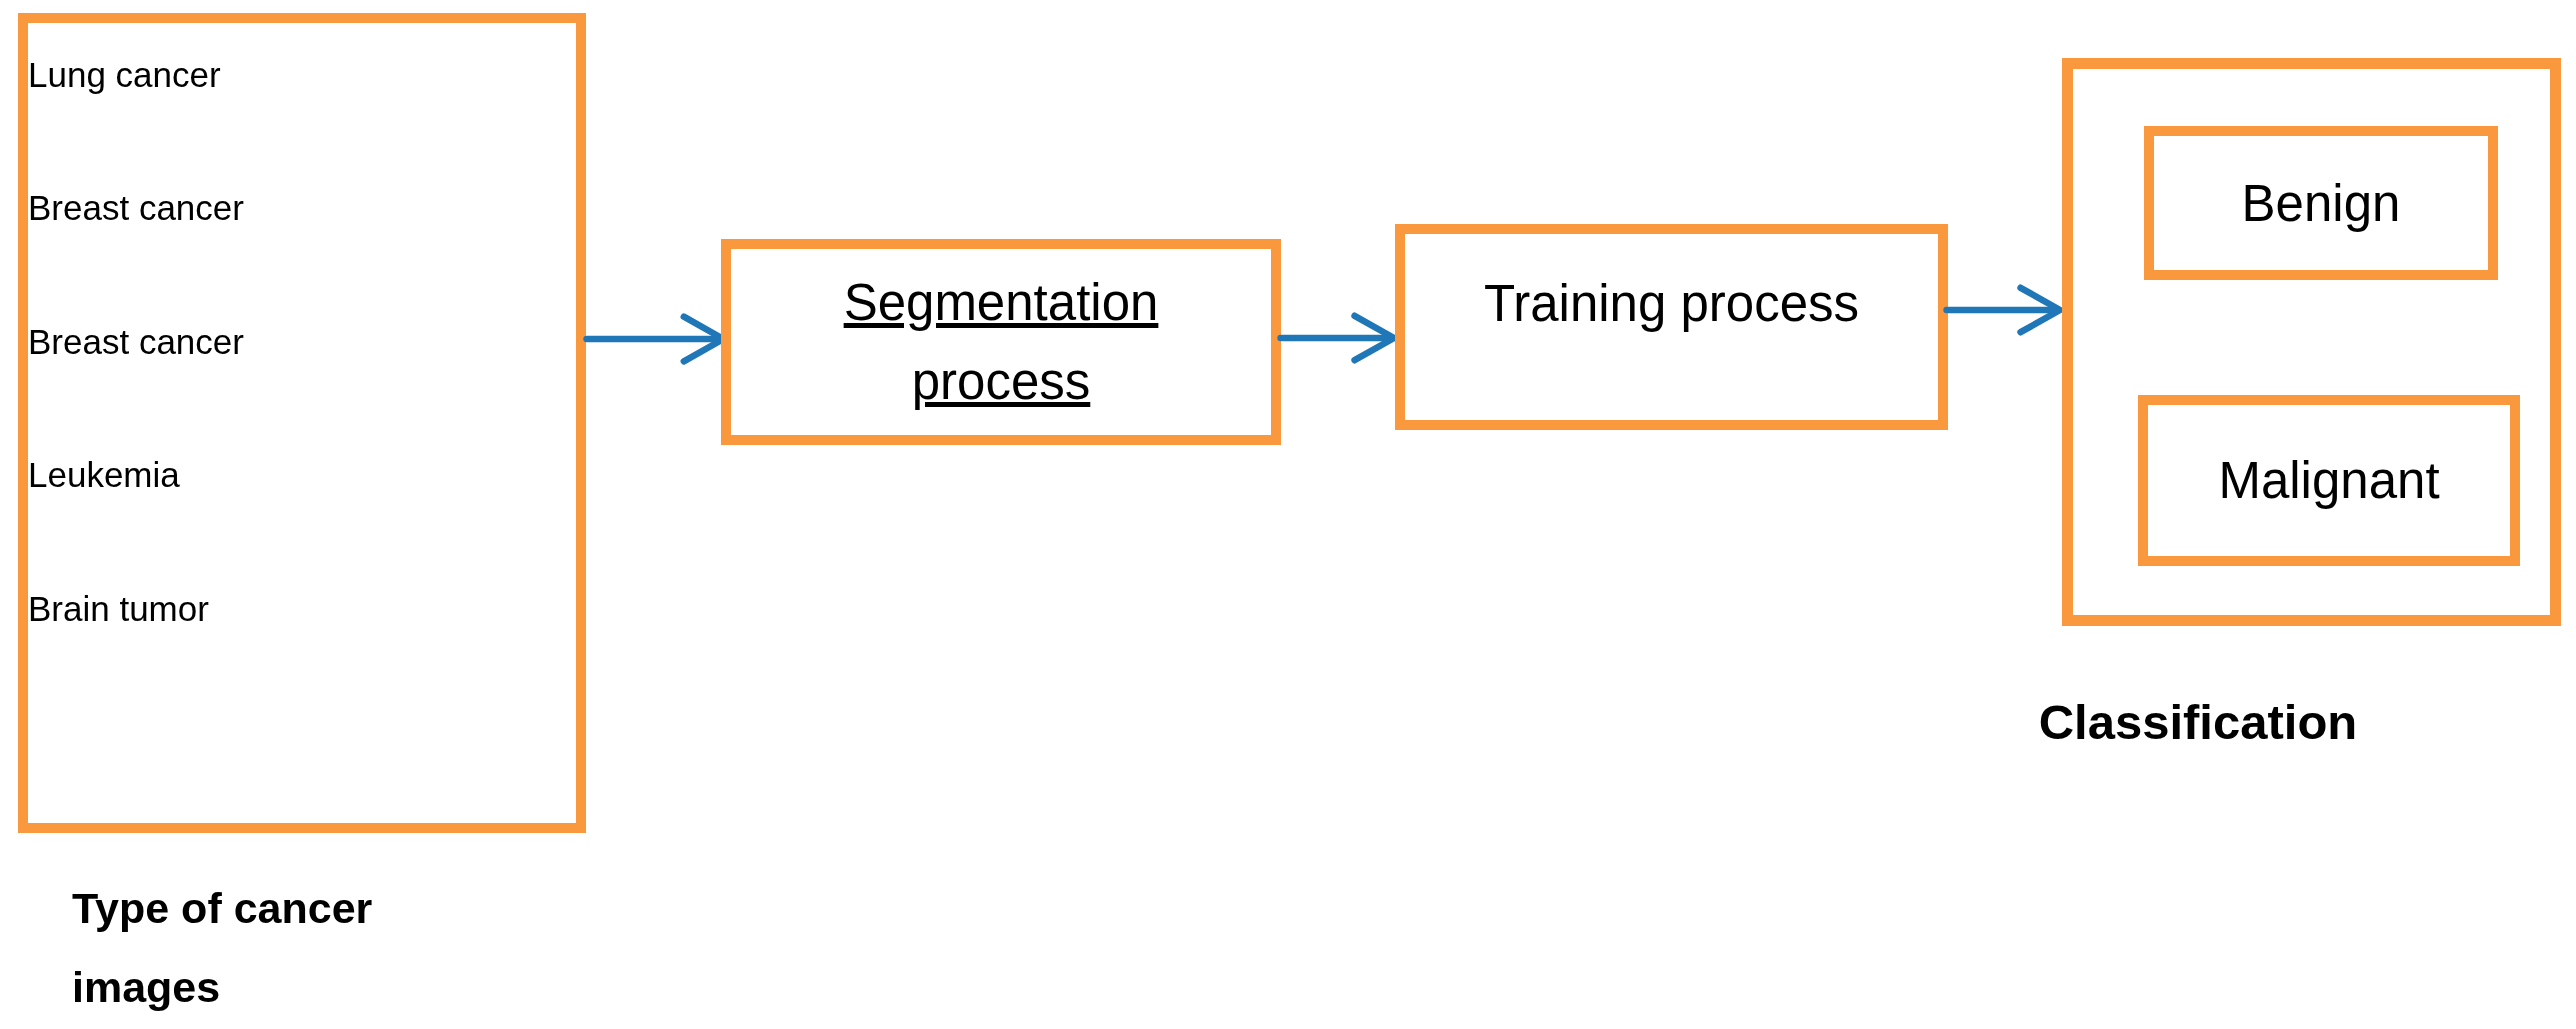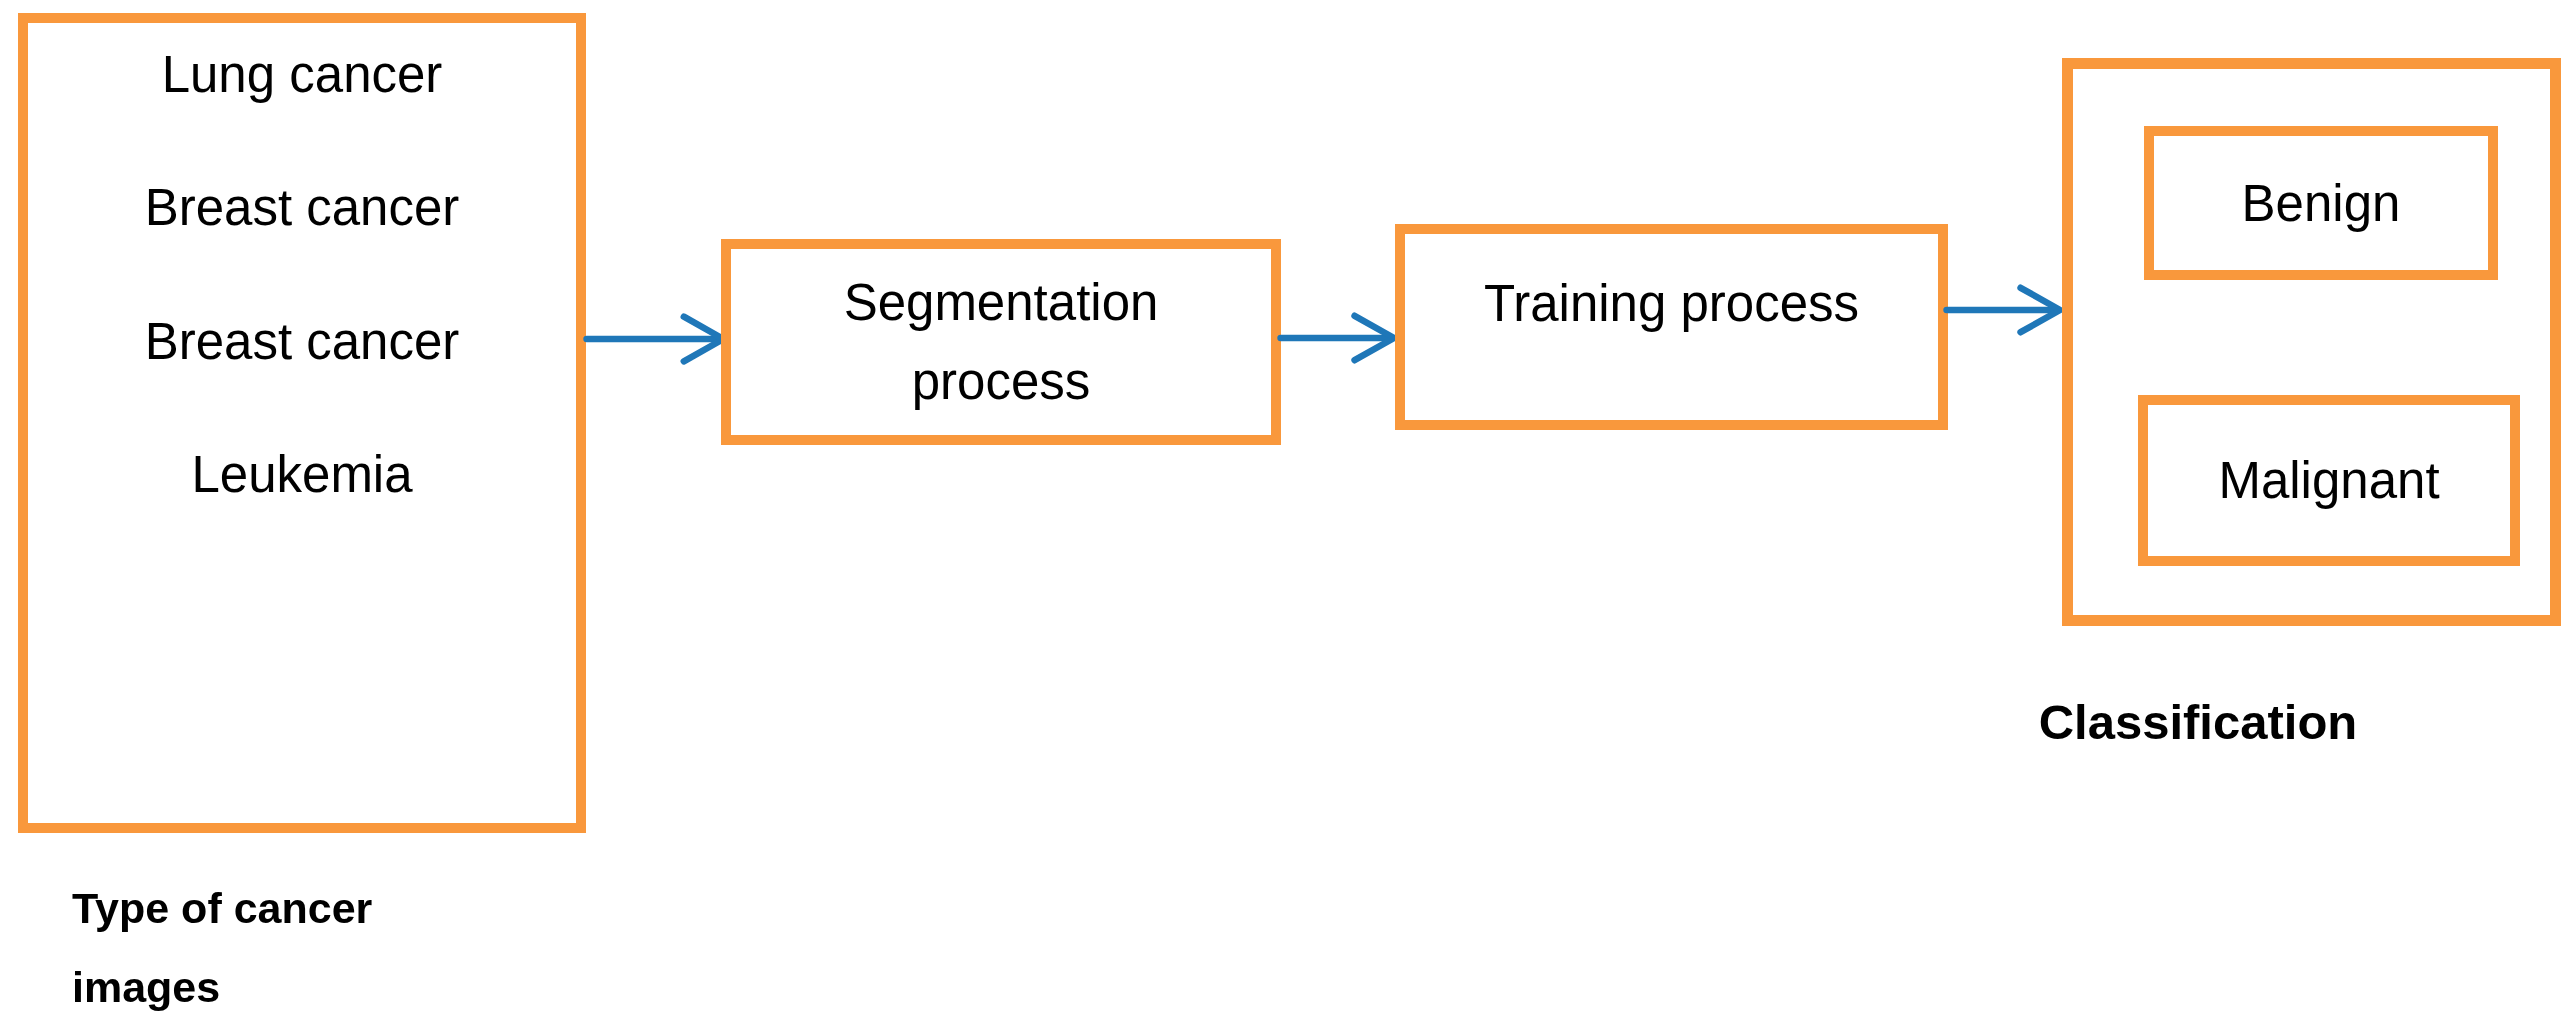--- a/index.html
+++ b/index.html
@@ -12,26 +12,26 @@
   .canvas{
     position:relative;width:2576px;height:1030px;background:var(--bg);
     font-family:"Liberation Sans",sans-serif;color:var(--text);overflow:hidden;
   }
   .obox{position:absolute;border:10.7px solid var(--orange);background:var(--bg);box-sizing:border-box;}
 
   
   .source-box{left:18px;top:13px;width:568px;height:820px;}
   .source-item{
     position:absolute;left:0;right:0;height:58px;line-height:58px;
-    text-align:center;font-size:51px;white-space:nowrap;
+    text-align:left;font-size:35px;white-space:nowrap;
   }
 
   
   .seg-box{left:721px;top:239px;width:560px;height:206px;
-    display:flex;align-items:center;justify-content:center;}
+    display:flex;align-items:center;justify-content:center;text-decoration:underline;}
   .seg-label{max-width:354px;text-align:center;font-size:51px;line-height:79px;}
 
   
   .train-box{left:1395px;top:224px;width:553px;height:206px;}
   .train-label{margin-top:40px;text-align:center;font-size:51px;line-height:59px;}
 
   
   .class-box{left:2062px;top:58px;width:499px;height:568px;border-width:11.5px;padding-left:40px;}
   .benign-box{left:71px;top:57px;width:354px;height:154px;
     display:flex;align-items:center;justify-content:center;}
@@ -55,20 +55,21 @@
 </head>
 <body>
 
 <div class="canvas">
 
   <div class="obox source-box">
     <div class="source-item" style="top:23px">Lung cancer</div>
     <div class="source-item" style="top:156px">Breast cancer</div>
     <div class="source-item" style="top:290px">Breast cancer</div>
     <div class="source-item" style="top:423px">Leukemia</div>
+    <div class="source-item" style="top:557px">Brain tumor</div>
   </div>
   <div class="caption source-caption">Type of cancer images</div>
 
   <svg class="arrow arrow-1" width="150" height="122" viewBox="0 0 182 148">
     <line x1="8" y1="74" x2="172" y2="74"></line>
     <path d="M126,47 L174,74 L126,101"></path>
   </svg>
 
   <div class="obox seg-box">
     <div class="seg-label">Segmentation process</div>

